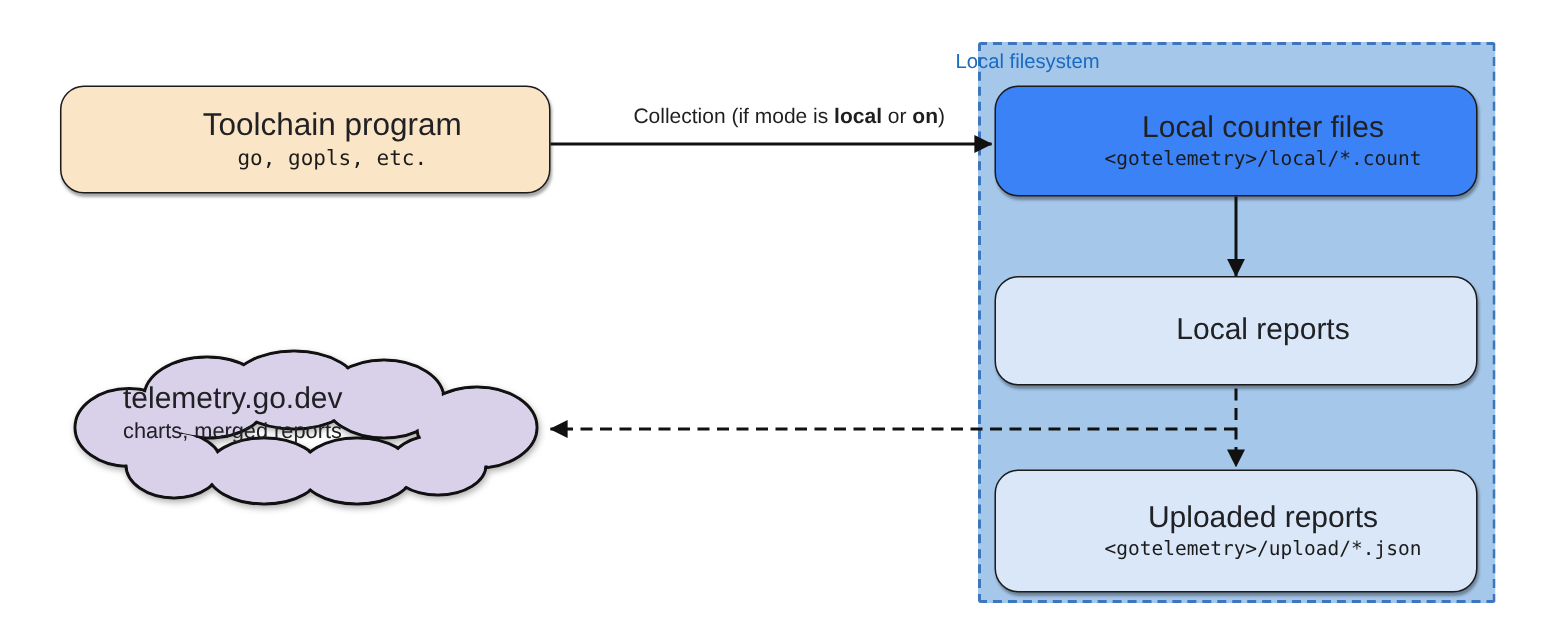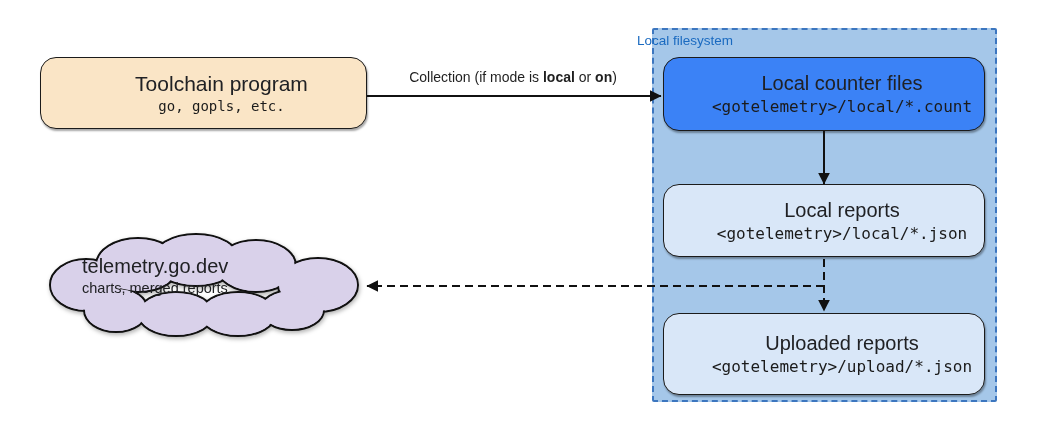--- a/index.html
+++ b/index.html
@@ -6,34 +6,34 @@
   #canvas{
     position:relative;width:1038px;height:424px;background:#ffffff;overflow:hidden;
     font-family:"Liberation Sans",sans-serif;color:#202124;
   }
   .node{
     position:absolute;box-sizing:border-box;border:1.6px solid #1b1b1b;border-radius:16px;
     display:flex;flex-direction:column;align-items:center;justify-content:center;
     box-shadow:1px 2px 2px rgba(0,0,0,0.35);text-align:center;line-height:1.25;padding-left:36px;
   }
   .node .title{font-size:20px;color:#202124;}
-  .node .sub{font-family:"DejaVu Sans Mono",monospace;font-size:16px;color:#1b1b1b;margin-top:1px;}
+  .node .sub{font-family:"DejaVu Sans Mono",monospace;font-size:13px;color:#1b1b1b;margin-top:1px;}
   #toolchain-box{left:40px;top:57px;width:327px;height:72px;background:#fae5c6;}
   #toolchain-box .title{font-size:21px;}
   #toolchain-box .sub{font-size:14px;}
   #fs-container{
     position:absolute;left:652px;top:28px;width:345px;height:374px;box-sizing:border-box;
     background:#a5c7e9;border:2px dashed #3c76bf;border-radius:2px;
   }
   #fs-label{position:absolute;left:637px;top:33px;font-size:13.5px;color:#1a6ac0;}
   #counter-box{left:663px;top:57px;width:322px;height:74px;background:#3b82f6;}
   #reports-box{left:663px;top:184px;width:322px;height:73px;background:#d9e7f8;}
   #uploaded-box{left:663px;top:313px;width:322px;height:82px;background:#d9e7f8;}
   .edge-label{
-    position:absolute;left:382px;width:262px;text-align:center;font-size:14px;color:#1f1f1f;
+    position:absolute;left:368px;width:262px;text-align:right;font-size:14px;color:#1f1f1f;
   }
   .edge-label b{font-weight:700;}
   #collection-label{top:69px;}
   #uploading-label{top:259px;}
   #arrow-layer{position:absolute;left:0;top:0;width:1038px;height:424px;pointer-events:none;}
   #cloud-svg{position:absolute;left:46px;top:230px;filter:drop-shadow(1px 2px 2px rgba(0,0,0,0.3));}
   #cloud-text{
     position:absolute;left:82px;top:254px;width:220px;text-align:left;line-height:1.2;
   }
   #cloud-text .title{font-size:20px;color:#202124;}
@@ -52,21 +52,20 @@
     <div class="sub">go, gopls, etc.</div>
   </div>
 
   <div class="node" id="counter-box">
     <div class="title">Local counter files</div>
     <div class="sub">&lt;gotelemetry&gt;/local/*.count</div>
   </div>
 
   <div class="node" id="reports-box">
     <div class="title">Local reports</div>
-    <div class="sub">&lt;gotelemetry&gt;/local/*.json</div>
   </div>
 
   <div class="node" id="uploaded-box">
     <div class="title">Uploaded reports</div>
     <div class="sub">&lt;gotelemetry&gt;/upload/*.json</div>
   </div>
 
   <svg id="cloud-svg" width="318" height="110" viewBox="0 0 318 110" aria-hidden="true">
     <g stroke="#111111" stroke-width="2" fill="#d9d1ea">
       <ellipse cx="40" cy="55" rx="36" ry="26"></ellipse>

